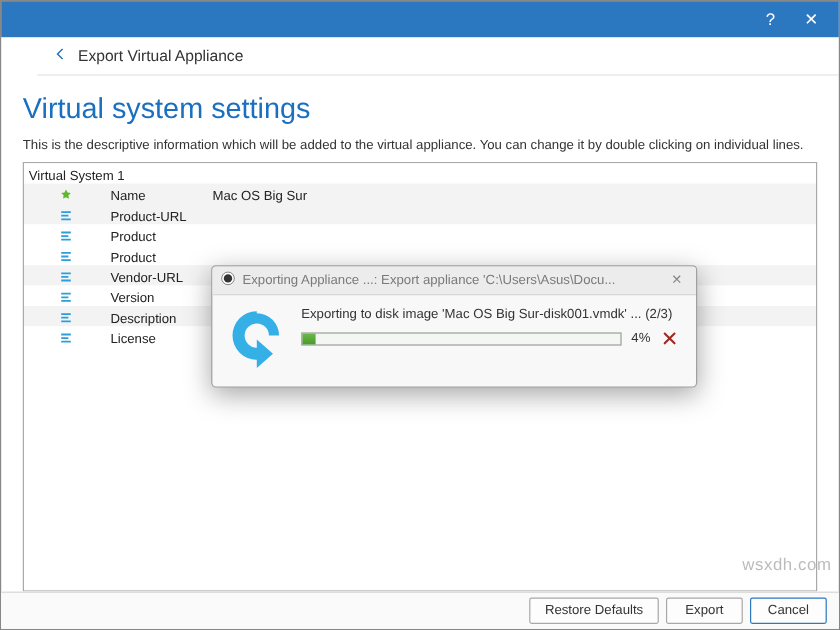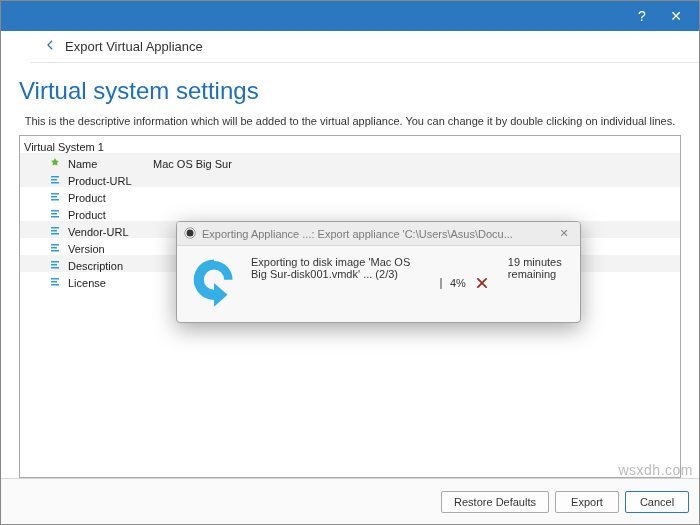--- a/index.html
+++ b/index.html
@@ -64,21 +64,20 @@
   .heading {
     color: #1a6fc0;
     font-size: 24px;
     font-weight: 400;
     margin: 4px 0 10px 0;
   }
   .desc {
     color: #333;
     margin-bottom: 8px;
     font-size: 11px;
-    text-align: center;
   }
   .table-wrap {
     border: 1px solid #a9a9a9;
     flex: 1;
     overflow: hidden;
     background: #fff;
   }
   .row {
     display: flex;
     align-items: flex-end;
@@ -95,26 +94,26 @@
     padding-left: 28px;
   }
   .row.attr.odd { background: #f3f3f3; }
   .row.attr.even { background: #fff; }
   .row .icon {
     width: 14px; height: 14px;
     margin-right: 6px;
     display: inline-flex;
     align-items: center; justify-content: center;
   }
-  .row .label { width: 85px; }
+  .row .label { width: 85px; margin-left: 24px; }
   .row .val { color: #222; }
   .green-icon svg path { fill: #5cb82c; }
   .blue-icon svg path { fill: #2b9fdb; }
   .buttonbar {
-    height: 46px;
+    height: 31px;
     border-top: 1px solid #d6d6d6;
     display: flex;
     justify-content: flex-end;
     align-items: center;
     padding: 0 10px;
     gap: 6px;
     background: #fafafa;
   }
   .btn {
     height: 22px;
@@ -163,22 +162,22 @@
     padding: 10px 14px 12px 10px;
     gap: 10px;
   }
   .dialog .dicon {
     width: 54px; height: 54px;
     flex-shrink: 0;
   }
   .dialog .dtext {
     flex: 1;
     display: flex;
-    flex-direction: row;
-    gap: 18px;
+    flex-direction: column;
+    gap: 6px;
     font-size: 11px;
     color: #333;
   }
   .progress-row {
     display: flex; align-items: center; gap: 8px;
   }
   .progress-outer {
     flex: 1;
     height: 11px;
     border: 1px solid #9aa19a;
@@ -339,18 +338,17 @@
           <div class="progress-outer">
             <div class="progress-inner" style="width: 4%;"></div>
           </div>
           <span class="pct">4%</span>
           <span class="stop-btn">
             <svg width="14" height="14" viewBox="0 0 24 24">
                 <path fill="#a02820" d="M5 5l14 14M19 5L5 19" stroke="#a02820" stroke-width="3" stroke-linecap="round"></path>
               </svg>
           </span>
         </div>
-        <div class="remain">19 minutes remaining</div>
       </div>
     </div>
   </div>
 
 </div>
 
 </body></html>

